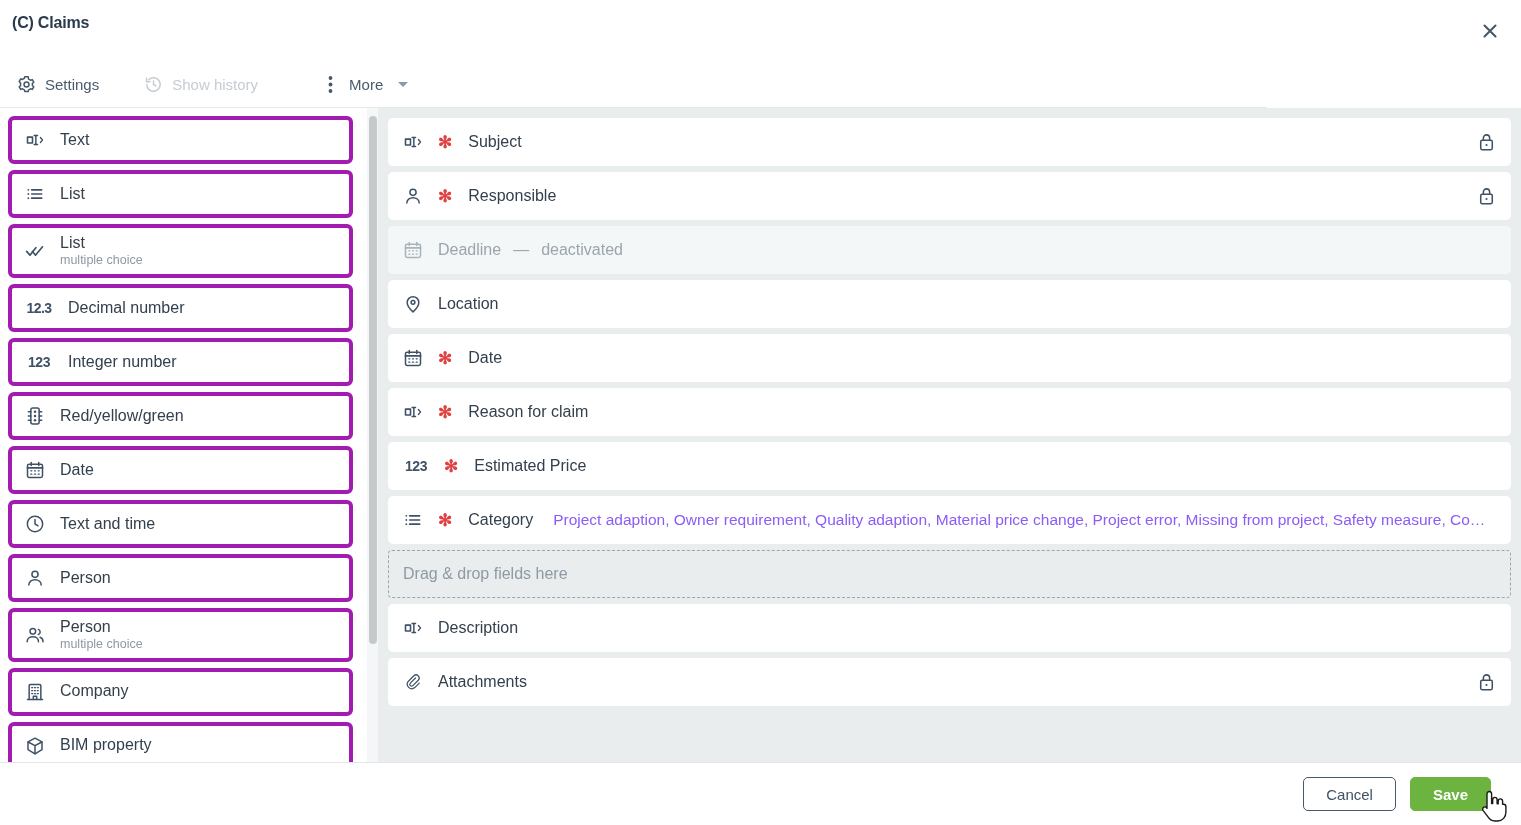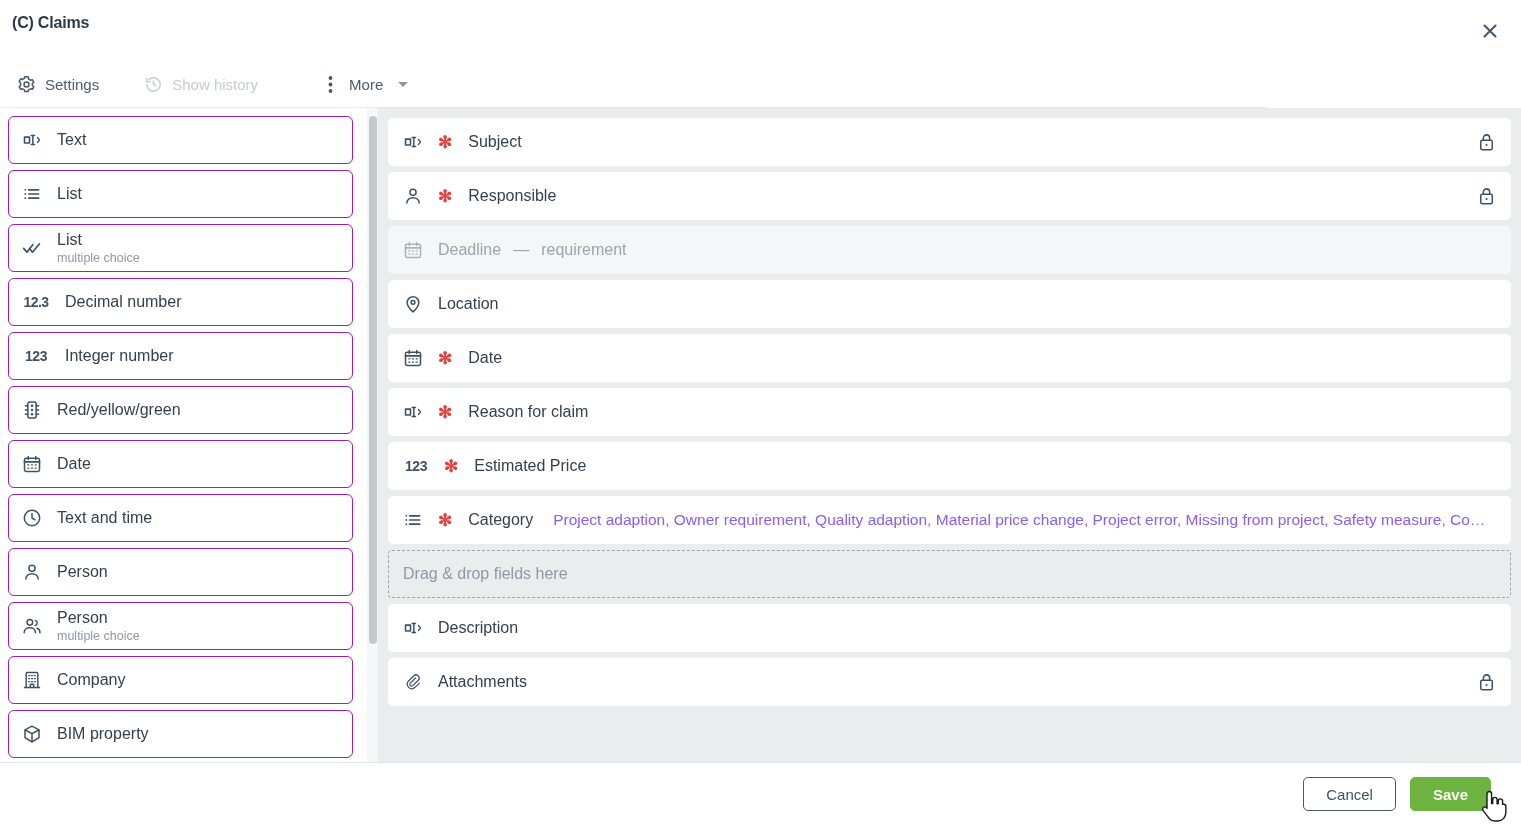--- a/index.html
+++ b/index.html
@@ -55,21 +55,21 @@
     background:#fff;
   }
 
   
   .palette {
     position:absolute; left:0; top:0; width:378px; height:654px;
     background:#fff; overflow:hidden; padding:8px 0 0 8px;
   }
   .pal-item {
     position:relative; width:345px; min-height:48px;
-    border:1px solid #a21caf; border-radius:6px; background:#fff;
+    border:4px solid #a21caf; border-radius:6px; background:#fff;
     display:flex; align-items:center; gap:14px; padding:6px 12px;
     margin-bottom:6px; cursor:grab;
   }
   .pal-icon { width:22px; height:22px; display:flex; align-items:center; justify-content:center; flex:0 0 22px; color:#3f5265; }
   .pal-txt { display:flex; flex-direction:column; line-height:1.15; }
   .pal-label { font-size:16px; color:#33404d; }
   .pal-sub { font-size:12.5px; color:#8d99a5; margin-top:1px; }
   .pal-num { font-size:14px; font-weight:700; letter-spacing:-0.5px; color:#3f5265; }
 
   .pal-scroll-track {
@@ -370,21 +370,21 @@
             <span class="ficon">
               <svg width="20" height="20" viewBox="0 0 24 24" fill="none" stroke="#a9b3bb" stroke-width="1.8" stroke-linecap="round" stroke-linejoin="round">
                 <rect x="3" y="5" width="18" height="16" rx="2"></rect>
                 <path d="M3 9.5h18" stroke-width="2.2"></path>
                 <path d="M7.5 3v3.5M16.5 3v3.5"></path>
                 <path d="M7 13h1.2M11.4 13h1.2M15.8 13h1.2M7 17h1.2M11.4 17h1.2M15.8 17h1.2" stroke-width="1.6"></path>
               </svg>
             </span>
             <span class="flabel">Deadline</span>
             <span class="fdash">—</span>
-            <span class="fstate">requirement</span>
+            <span class="fstate">deactivated</span>
           </div>
           <div class="frow">
             <span class="ficon">
               <svg width="20" height="20" viewBox="0 0 24 24" fill="none" stroke="#3f5265" stroke-width="1.8" stroke-linecap="round" stroke-linejoin="round">
                 <path d="M12 21.5s7-6.4 7-11.3A7 7 0 0 0 5 10.2c0 4.9 7 11.3 7 11.3z"></path>
                 <circle cx="12" cy="10" r="2.3"></circle>
               </svg>
             </span>
             <span class="flabel">Location</span>
           </div>

